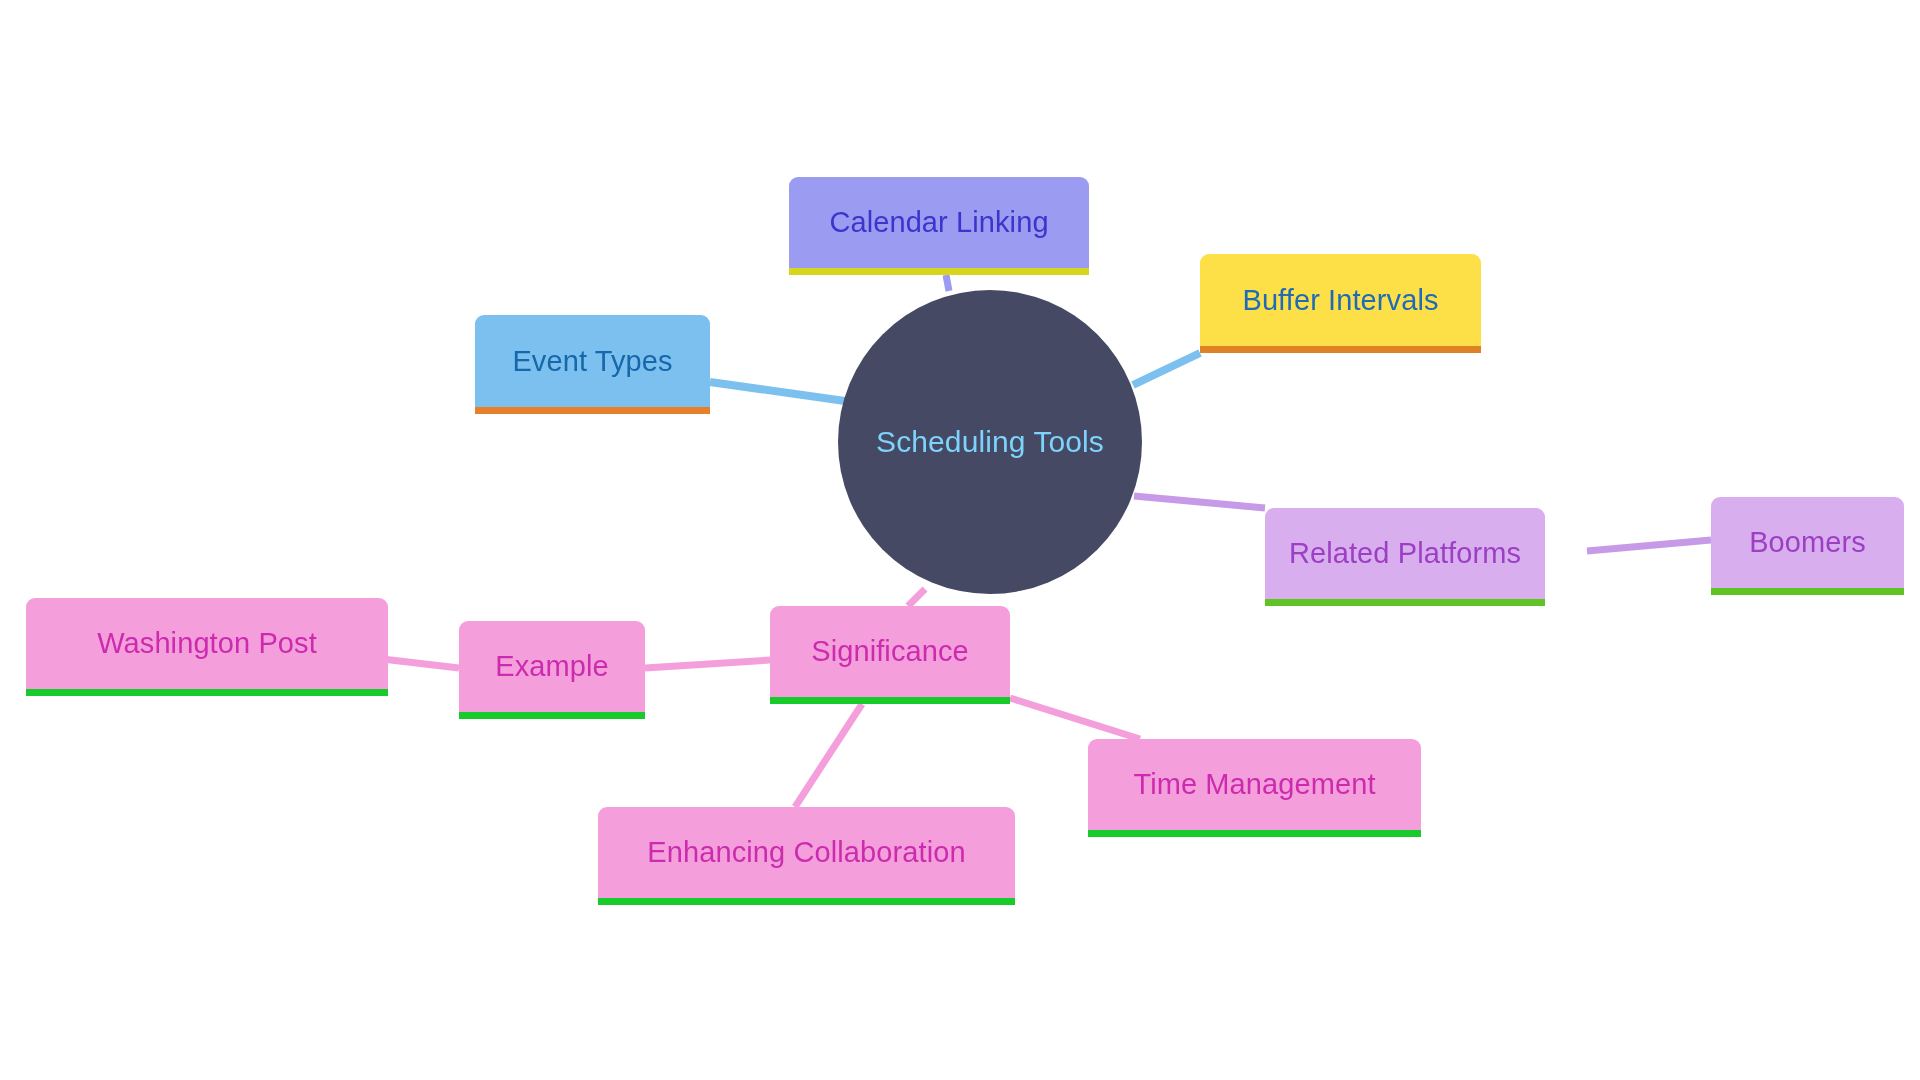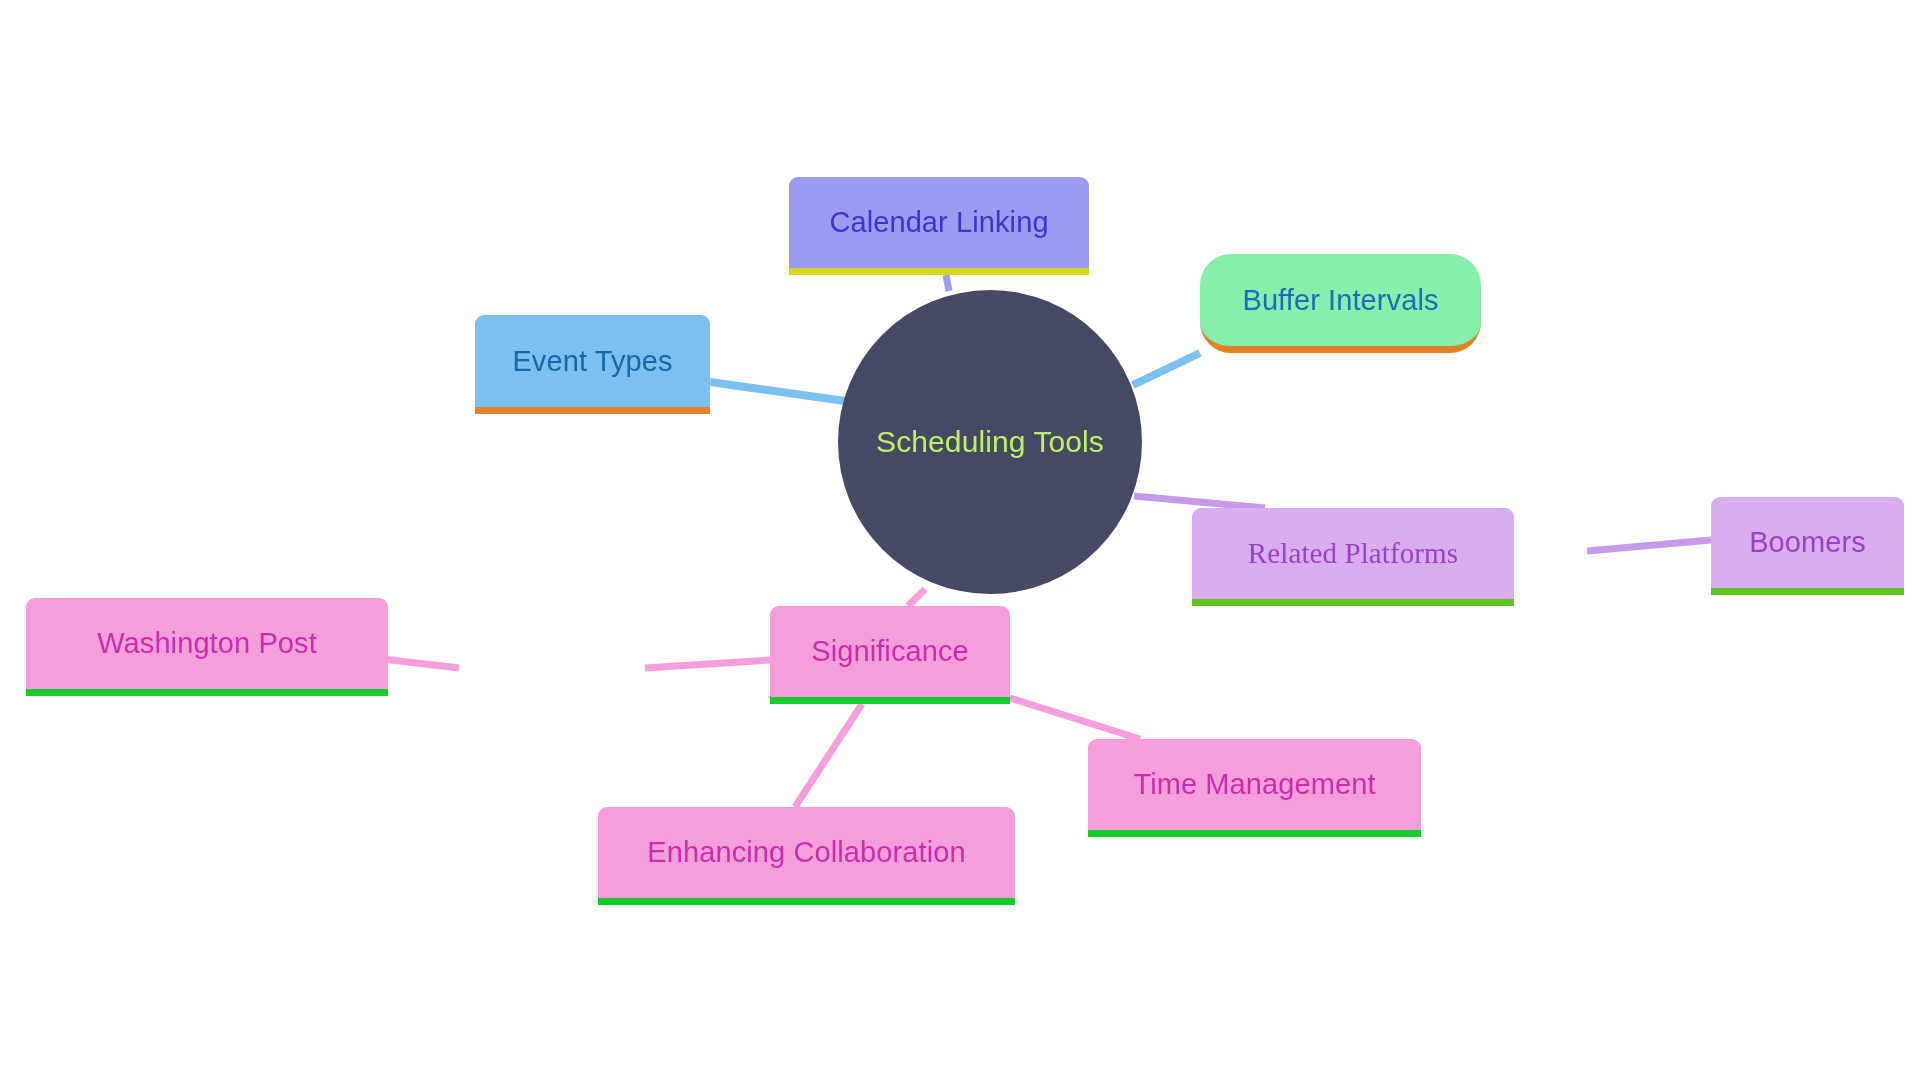--- a/index.html
+++ b/index.html
@@ -39,21 +39,21 @@
   }
   .node-label {
     display: block;
     line-height: 1;
     letter-spacing: 0.1px;
   }
   
   .node.root {
     border-radius: 50%;
     background: #454963;
-    color: #bef264;
+    color: #7dd3fc;
     font-size: 30px;
     border-bottom: none;
     text-align: center;
   }
   
   .node.box {
     border-bottom-style: solid;
     border-bottom-width: 7px;
     border-bottom-left-radius: 0;
     border-bottom-right-radius: 0;
@@ -64,24 +64,23 @@
     background: #9b9bf2;
     color: #3b35cc;
     border-bottom-color: #d6d61f;
   }
   .node.skyblue {
     background: #7cc0ef;
     color: #1668aa;
     border-bottom-color: #e8802b;
   }
   .node.lightblue {
-    background: #86efac;
+    background: #fde047;
     color: #1f6bb8;
     border-bottom-color: #df8226;
-    border-radius: 31px;
   }
   .node.purple {
     background: #d9aeef;
     color: #9c3fc4;
     border-bottom-color: #5ec424;
   }
   .node.pink {
     background: #f49fdc;
     color: #cc2bae;
     border-bottom-color: #17cc2a;
@@ -108,28 +107,31 @@
     </div>
     <div class="node box periwinkle" style="left: 789px; top: 177px; width: 300px; height: 98px; font-size: 29px;">
       <span class="node-label">Calendar Linking</span>
     </div>
     <div class="node box skyblue" style="left: 475px; top: 315px; width: 235px; height: 99px; font-size: 29px;">
       <span class="node-label">Event Types</span>
     </div>
     <div class="node box lightblue" style="left: 1200px; top: 254px; width: 281px; height: 99px; font-size: 29px;">
       <span class="node-label">Buffer Intervals</span>
     </div>
-    <div class="node box purple" style="left: 1192px; top: 508px; width: 322px; height: 98px; font-size: 29px; font-family: Liberation Serif, serif;">
+    <div class="node box purple" style="left: 1265px; top: 508px; width: 280px; height: 98px; font-size: 29px;">
       <span class="node-label">Related Platforms</span>
     </div>
     <div class="node box purple" style="left: 1711px; top: 497px; width: 193px; height: 98px; font-size: 29px;">
       <span class="node-label">Boomers</span>
     </div>
     <div class="node box pink" style="left: 770px; top: 606px; width: 240px; height: 98px; font-size: 29px;">
       <span class="node-label">Significance</span>
+    </div>
+    <div class="node box pink" style="left: 459px; top: 621px; width: 186px; height: 98px; font-size: 29px;">
+      <span class="node-label">Example</span>
     </div>
     <div class="node box pink" style="left: 26px; top: 598px; width: 362px; height: 98px; font-size: 29px;">
       <span class="node-label">Washington Post</span>
     </div>
     <div class="node box pink" style="left: 1088px; top: 739px; width: 333px; height: 98px; font-size: 29px;">
       <span class="node-label">Time Management</span>
     </div>
     <div class="node box pink" style="left: 554px; top: 807px; width: 417px; height: 98px; font-size: 29px; margin-left: 44px;">
       <span class="node-label">Enhancing Collaboration</span>
     </div>

